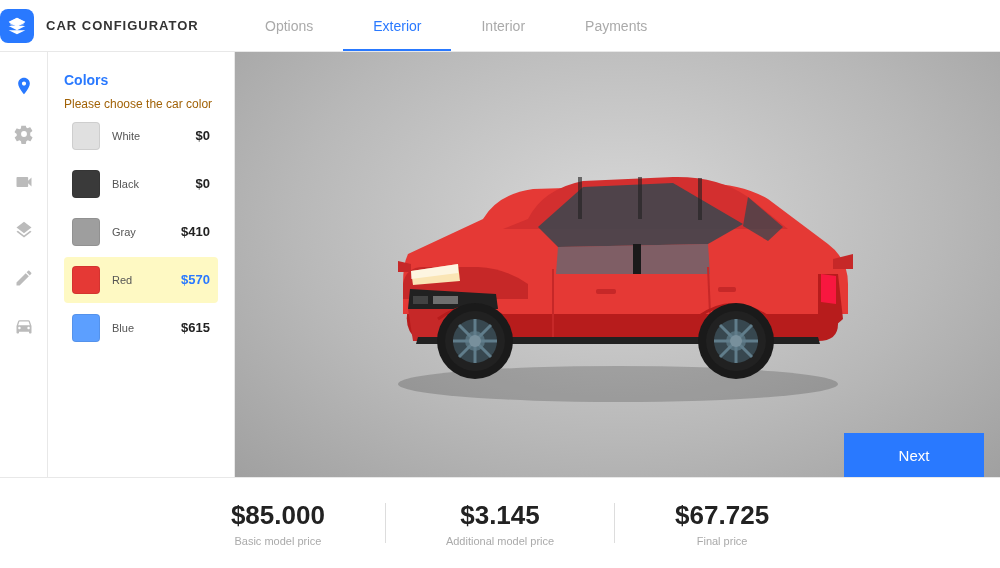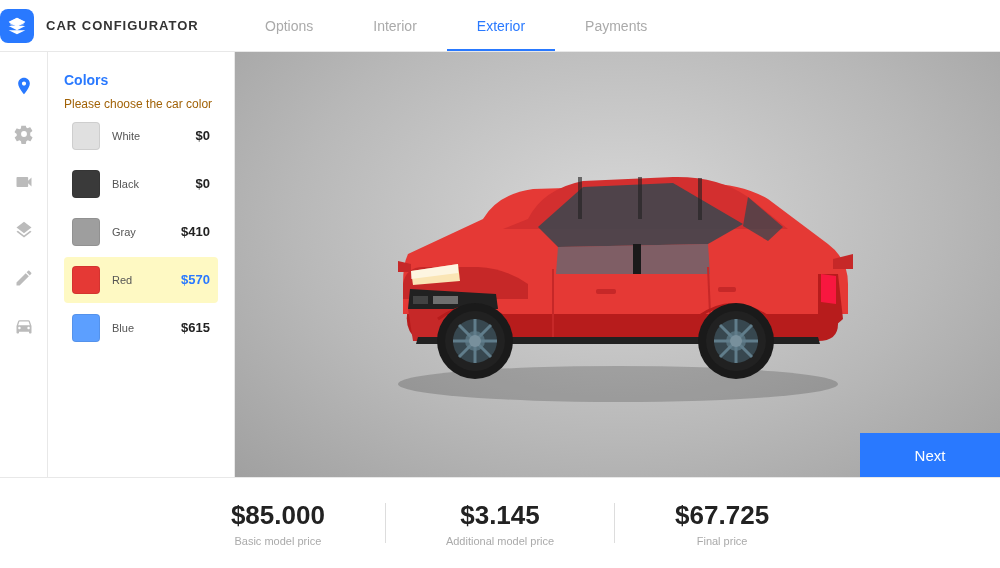--- a/index.html
+++ b/index.html
@@ -73,21 +73,21 @@
       flex: 1; position: relative; background: #c8c8c8; overflow: hidden;
     }
     .car-bg {
       width: 100%; height: 100%;
       background: radial-gradient(ellipse at 50% 40%, #d8d8d8 0%, #b8b8b8 60%, #a0a0a0 100%);
       display: flex; align-items: center; justify-content: center;
     }
 
     
     .next-btn {
-      position: absolute; bottom: 0; right: 0;
+      position: absolute; bottom: 0; right: 16px;
       background: #2979ff; color: #fff; border: none;
       width: 140px; height: 44px; font-size: 15px; font-weight: 500;
       cursor: pointer; display: flex; align-items: center; justify-content: center;
     }
 
     
     .footer {
       height: 91px; background: #fff; border-top: 1px solid #e8e8e8;
       display: flex; align-items: center; justify-content: center; gap: 0; flex-shrink: 0;
     }
@@ -109,22 +109,22 @@
         <path d="M3 7.5l9 4.5 9-4.5" fill="none" stroke="white" stroke-width="1.5"></path>
         <polygon points="12,2 4,6.5 12,11 20,6.5" fill="rgba(255,255,255,0.8)"></polygon>
         <polygon points="12,11 4,6.5 4,11 12,15.5" fill="rgba(255,255,255,0.5)"></polygon>
         <polygon points="12,11 20,6.5 20,11 12,15.5" fill="rgba(255,255,255,0.3)"></polygon>
       </svg>
     </div>
     <span class="app-title">CAR CONFIGURATOR</span>
   </div>
   <nav class="nav-tabs">
     <div class="nav-tab">Options</div>
+    <div class="nav-tab active">Exterior</div>
     <div class="nav-tab">Interior</div>
-    <div class="nav-tab active">Exterior</div>
     <div class="nav-tab">Payments</div>
   </nav>
 </div>
 
 <div class="main">
 
   <div class="sidebar-icons">
     <div class="sidebar-icon active">
       <svg viewBox="0 0 24 24">
           <path d="M12 2C8.13 2 5 5.13 5 9c0 5.25 7 13 7 13s7-7.75 7-13c0-3.87-3.13-7-7-7zm0 9.5c-1.38 0-2.5-1.12-2.5-2.5s1.12-2.5 2.5-2.5 2.5 1.12 2.5 2.5-1.12 2.5-2.5 2.5z"></path>

